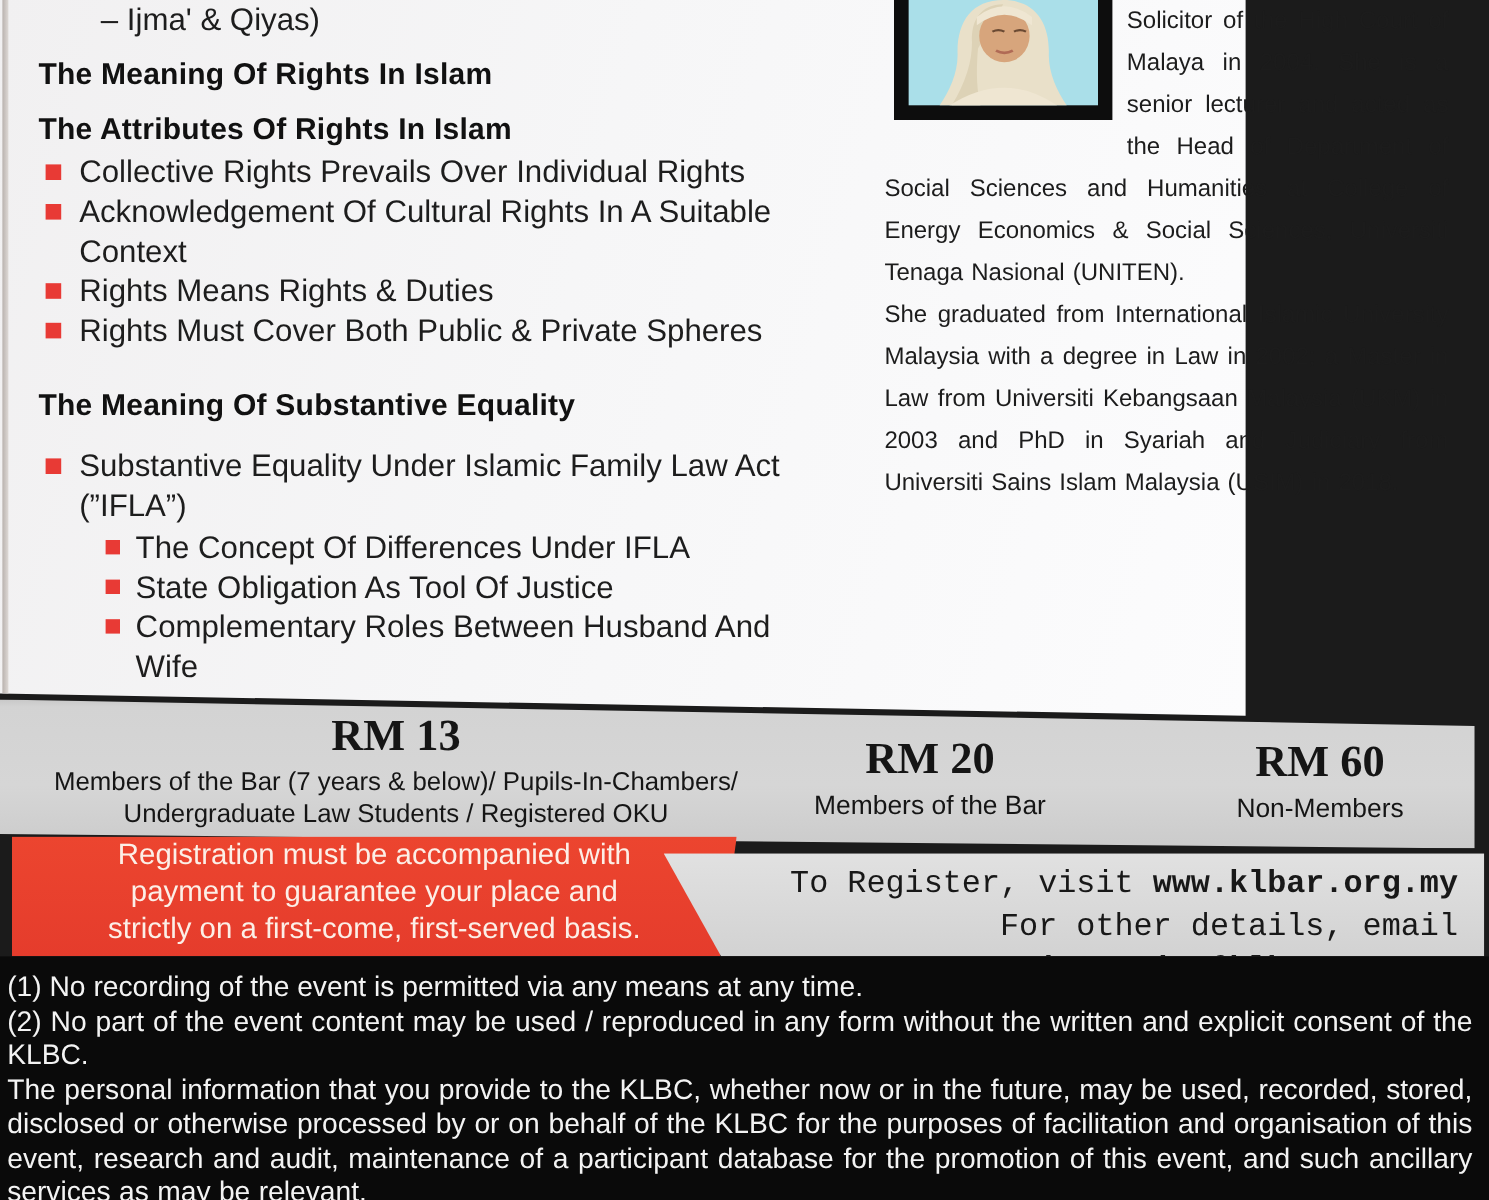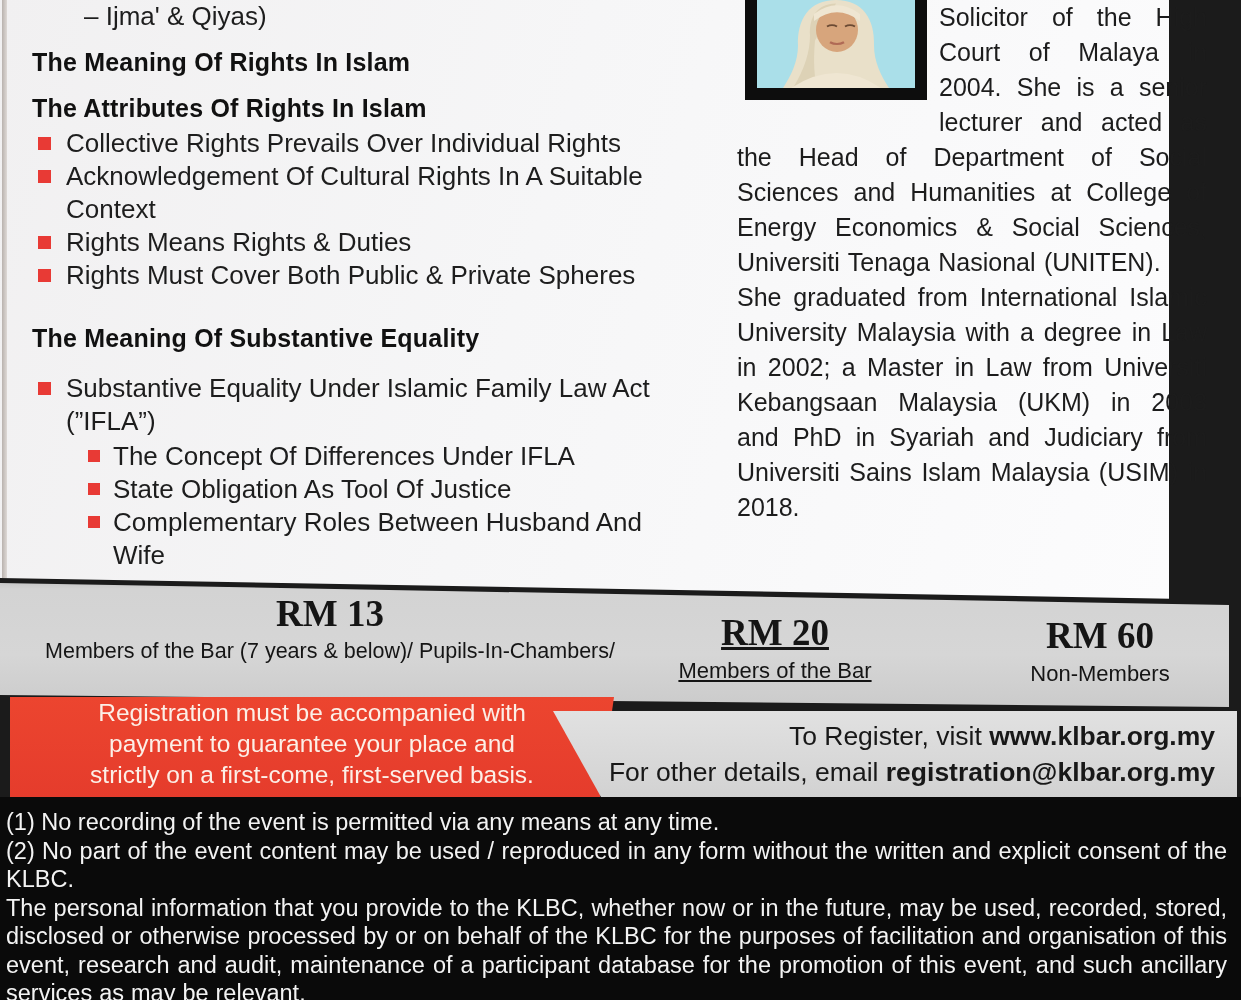--- a/index.html
+++ b/index.html
@@ -4,21 +4,21 @@
 <style>
   * { margin:0; padding:0; box-sizing:border-box; }
   html,body { background:#222; }
   #page {
     position:relative; width:1241px; height:1000px; overflow:hidden;
     font-family:"Liberation Sans", sans-serif; background:#1b1b1b;
   }
 
   
   .upper {
-    position:absolute; left:0; top:0; width:1169px; height:610px;
+    position:absolute; left:0; top:0; width:1038px; height:610px;
     background:linear-gradient(105deg,#f1f0f1 0%,#f6f6f7 45%,#fcfcfd 100%);
     clip-path:polygon(0 0,1241px 0,1241px 600px,0 578px);
     z-index:3;
   }
   .page-edge {
     position:absolute; left:2px; top:0; width:5px; height:578px;
     background:linear-gradient(90deg,#b9b2ae,#ded9d6);
   }
 
   
@@ -35,21 +35,21 @@
   }
   .bsq.small { width:12px; height:12px; margin:10px 13px 0 0; }
 
   
   .speaker { position:absolute; left:737px; top:0; width:470px; color:#1c1c1c; }
   .photo {
     float:left; width:182px; height:100px; margin:0 12px 6px 8px;
     background:#0d0d0d; padding:0 12px 12px 12px;
   }
   .photo svg { width:100%; height:100%; display:block; }
-  .bio { font-size:25px; line-height:35px; text-align:justify; word-spacing:.06em; }
+  .bio { font-size:20px; line-height:35px; text-align:justify; word-spacing:.06em; }
 
   
   .price-band {
     position:absolute; left:0; top:575px; width:1229px; height:132px; z-index:2;
     background:linear-gradient(180deg,#b9b9b9 0px,#d3d3d3 14px,#d6d6d6 60%,#cbcbcb 100%);
     clip-path:polygon(0 8px,100% 30px,100% 132px,0 120px);
   }
   .tier { position:absolute; text-align:center; color:#151515; }
   .tier .price { font-family:"Liberation Serif", serif; font-weight:bold; font-size:37px; line-height:42px; }
   .tier .tlabel { font-size:21.5px; line-height:27px; margin-top:3px; }
@@ -64,21 +64,21 @@
     background:linear-gradient(180deg,#ec452f,#e53c2c);
     clip-path:polygon(0 0,100% 0,calc(100% - 14px) 100%,0 100%);
     color:#fcefe7; text-align:center; font-size:24.5px; line-height:31px; padding-top:0;
   }
 
   
   .register-band {
     position:absolute; left:553px; top:711px; width:684px; height:86px; z-index:5;
     background:linear-gradient(180deg,#e1e1e1,#d2d2d2);
     clip-path:polygon(0 0,100% 0,100% 100%,48px 100%);
-    color:#181818; text-align:right; font-size:26.5px; line-height:36px; padding:7px 22px 0 0;
+    color:#181818; text-align:right; font-size:26.5px; line-height:36px; padding:7px 22px 0 0;font-family:Liberation Mono, monospace;
   }
   .register-band b { font-weight:bold; }
 
   
   .footer {
     position:absolute; left:0; top:797px; width:1241px; height:203px; z-index:6;
     background:#0a0a0a; color:#f3f3f3; padding:11px 14px 0 6px;
     font-size:23.5px; line-height:28.5px;
   }
   .footer .jline { text-align:justify; word-spacing:.02em; }
@@ -158,23 +158,24 @@
       <p class="bio">Solicitor of the High Court of Malaya in 2004. She is a senior lecturer and acted as the Head of Department of Social Sciences and Humanities at College of Energy Economics &amp; Social Sciences, Universiti Tenaga Nasional (UNITEN).</p>
       <p class="bio">She graduated from International Islamic University Malaysia with a degree in Law in 2002; a Master in Law from Universiti Kebangsaan Malaysia (UKM) in 2003 and PhD in Syariah and Judiciary from Universiti Sains Islam Malaysia (USIM) in 2018.</p>
     </div>
   </div>
 
   <div class="price-band"></div>
   <div class="tier tier1" style="z-index:3;">
     <div class="price">RM 13</div>
     <div class="tlabel">
       <div>Members of the Bar (7 years &amp; below)/ Pupils-In-Chambers/</div>
+      <div>Undergraduate Law Students / Registered OKU</div>
     </div>
   </div>
-  <div class="tier tier2" style="z-index:3;text-decoration:underline;">
+  <div class="tier tier2" style="z-index:3;">
     <div class="price">RM 20</div>
     <div class="tlabel">Members of the Bar</div>
   </div>
   <div class="tier tier3" style="z-index:3;">
     <div class="price">RM 60</div>
     <div class="tlabel">Non-Members</div>
   </div>
 
   <div class="red-banner">
     <div>Registration must  be accompanied with</div>

